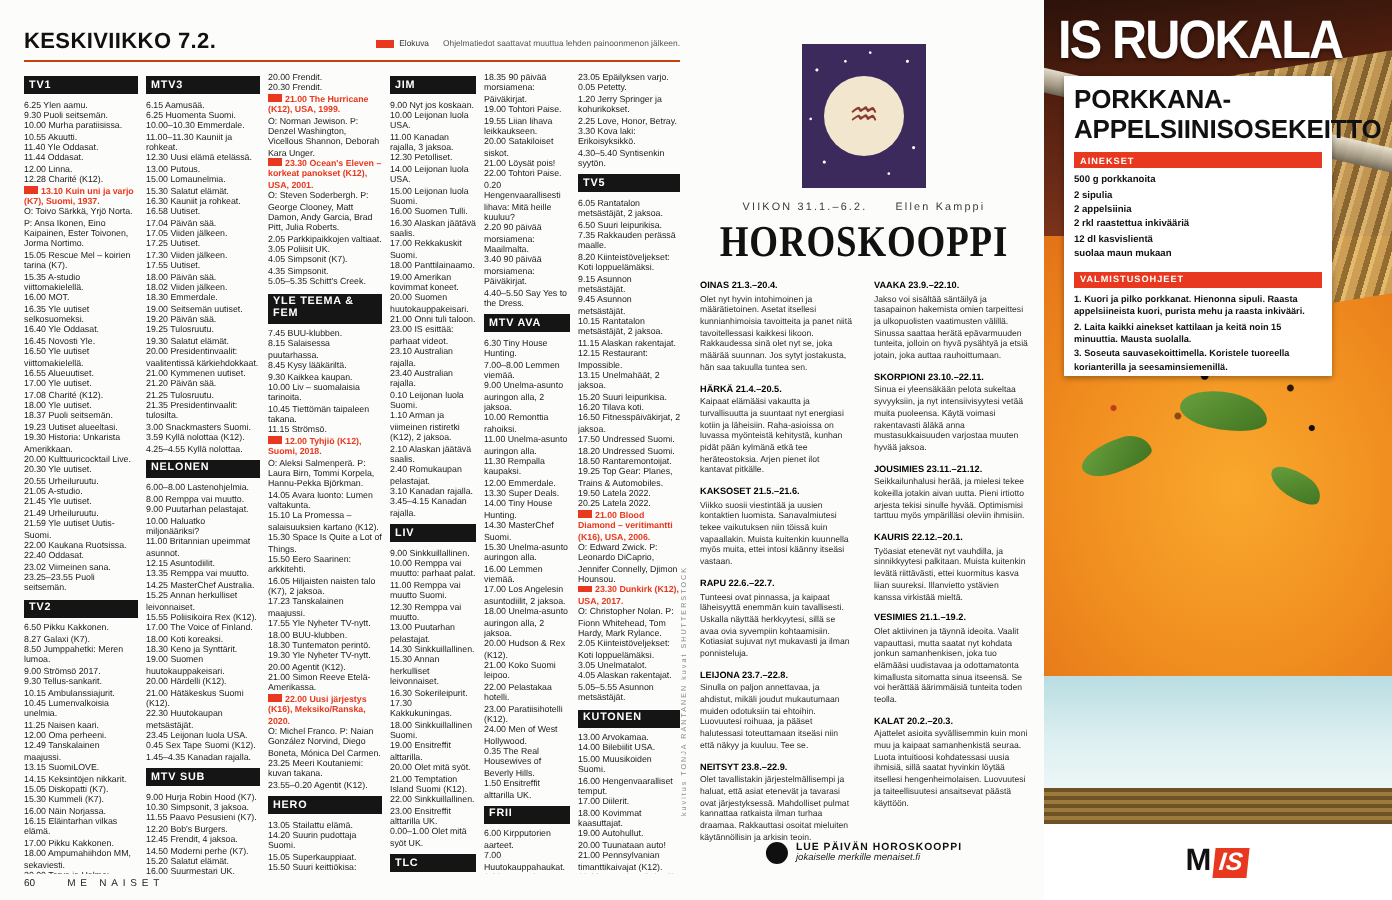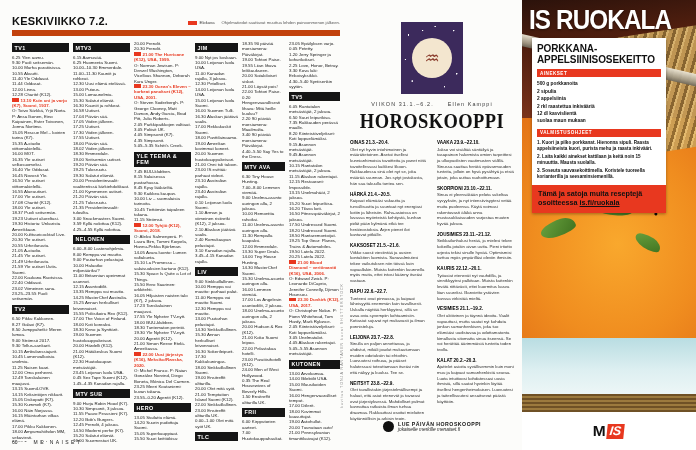--- a/index.html
+++ b/index.html
@@ -1,21 +1,21 @@
 <!DOCTYPE html>
 <html><head>
 <meta charset="utf-8">
 <style>
   html,body{margin:0;padding:0;background:#9a9a9a}
   .page{position:relative;width:696px;height:450px;background:#fcfcfa;overflow:hidden;
         font-family:"Liberation Sans",sans-serif;color:#111}
 
   
   .tv-zone{position:absolute;left:12px;top:15px;width:328px}
-  .tv-head{display:flex;align-items:baseline;border-bottom:6px solid #c2410c;padding-bottom:3px}
+  .tv-head{display:flex;align-items:baseline;border-bottom:1px solid #c2410c;padding-bottom:3px}
   .day{font-size:11px;font-weight:800;letter-spacing:.2px}
   .legend{margin-left:auto;display:flex;align-items:center;gap:3px;font-size:4.2px;color:#333}
   .chip-lg{width:9px;height:4.5px;background:#e8381f;display:inline-block}
   .note{color:#555;margin-left:4px}
   .tvgrid{display:grid;grid-template-columns:57px 57px 57px 43px 43px 51px;column-gap:4px;
           margin-top:5px;height:401px;overflow:hidden}
   .tvcol{overflow:hidden}
   .chhead{background:#151515;color:#fff;font-weight:700;font-size:5.4px;padding:1.5px 2.5px;
           margin:2px 0 2.5px;letter-spacing:.4px}
   .chhead:empty{display:none}
@@ -94,21 +94,21 @@
       border-radius:65% 35% 60% 40%/55% 65% 35% 45%}
   .l2{width:44px;height:19px;left:68px;top:196px;transform:rotate(12deg);
       border-radius:55% 45% 62% 38%/60% 55% 45% 40%}
   .l3{width:28px;height:13px;left:112px;top:236px;transform:rotate(33deg);
       border-radius:60% 40% 55% 45%/50% 60% 40% 50%}
   .brand{position:absolute;top:5px;left:7px;font-size:27px;font-weight:900;color:#fff;
       transform:scaleX(.9);transform-origin:left;letter-spacing:-1px;white-space:nowrap;
       text-shadow:0 1px 2px rgba(0,0,0,.45)}
   .card{position:absolute;top:38px;left:10px;width:124px;background:#fff;
       padding:5px 5px 0;box-shadow:0 1px 3px rgba(0,0,0,.35)}
-  .rtitle{font-size:10px;font-weight:800;line-height:1.12;letter-spacing:-.1px}
+  .rtitle{font-size:13px;font-weight:800;line-height:1.12;letter-spacing:-.1px}
   .rbar{background:#e8381f;color:#fff;font-size:4.6px;font-weight:700;letter-spacing:.5px;
       padding:1.5px 3px;margin:4px 0 3px}
   .ri{font-size:4.8px;font-weight:600;line-height:1.55}
   .rs{font-size:4.6px;font-weight:600;line-height:1.35;margin-bottom:1.5px}
   .promo{background:#e8381f;margin:5px -5px 0;padding:4px 6px 5px;font-size:7.2px;
       font-weight:800;color:#111;line-height:1.3}
   .plink{text-decoration:underline;color:#111;cursor:pointer}
   .strip{position:absolute;left:0;right:0;bottom:0;height:38px;background:#fff;
       display:flex;align-items:center;justify-content:center}
   .m1,.m2{font-size:15.5px;font-weight:900;letter-spacing:-.3px}
@@ -1426,24 +1426,20 @@
             <div class="ri">12 dl kasvislientä</div>
             <div class="ri">suolaa maun mukaan</div>
           </div>
         <div class="rbar">VALMISTUSOHJEET</div>
         <div>
 
         <div class="rs">1. Kuori ja pilko porkkanat. Hienonna sipuli. Raasta appelsiineista kuori, purista mehu ja raasta inkivääri.</div>
             <div class="rs">2. Laita kaikki ainekset kattilaan ja keitä noin 15 minuuttia. Mausta suolalla.</div>
             <div class="rs">3. Soseuta sauvasekoittimella. Koristele tuoreella korianterilla ja seesaminsiemenillä.</div>
           </div>
-        <div class="promo">
-          <span>Tämä ja satoja muita reseptejä</span>
-          <span>osoitteessa </span><a class="plink">is.fi/ruokala</a>
-        </div>
       </div>
     </div>
     <div class="strip">
       <span class="m1">M</span>
       <span class="isbox">IS</span>
     </div>
   </div>
 
   <div class="pfoot">
     <span>60</span>

